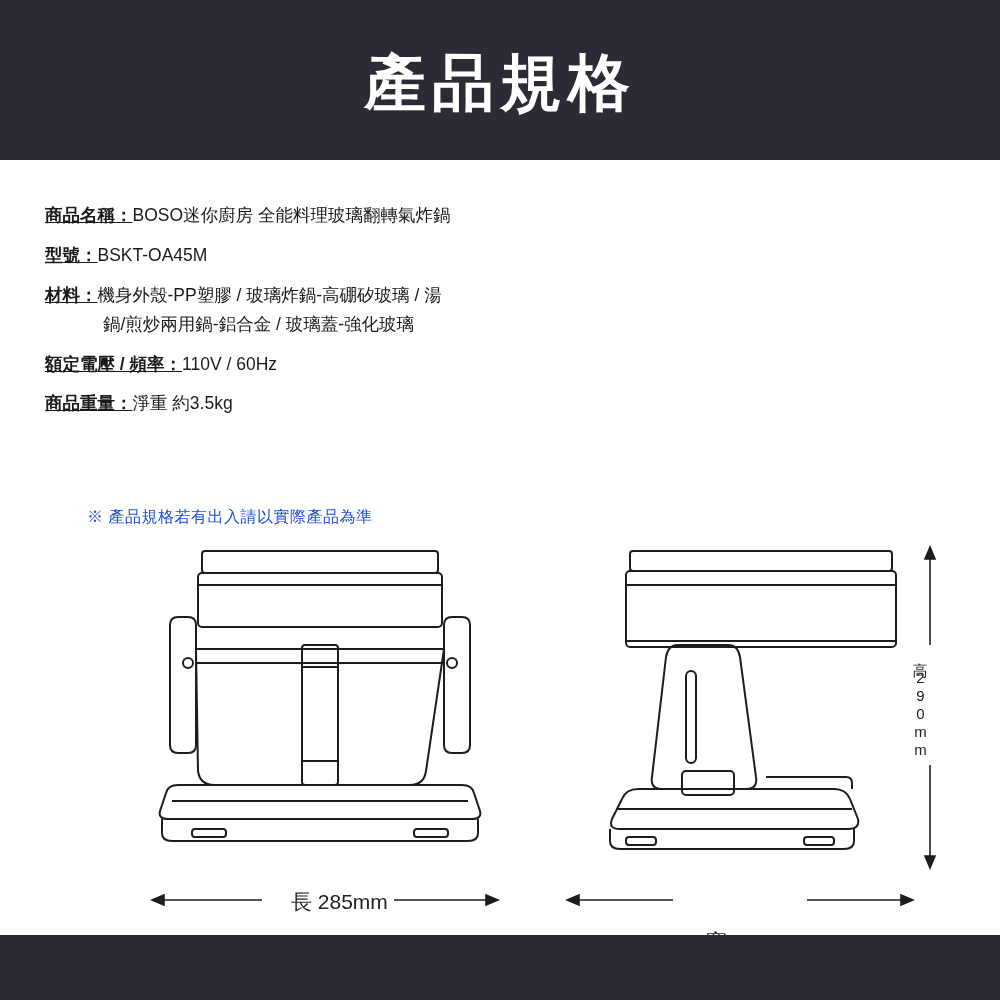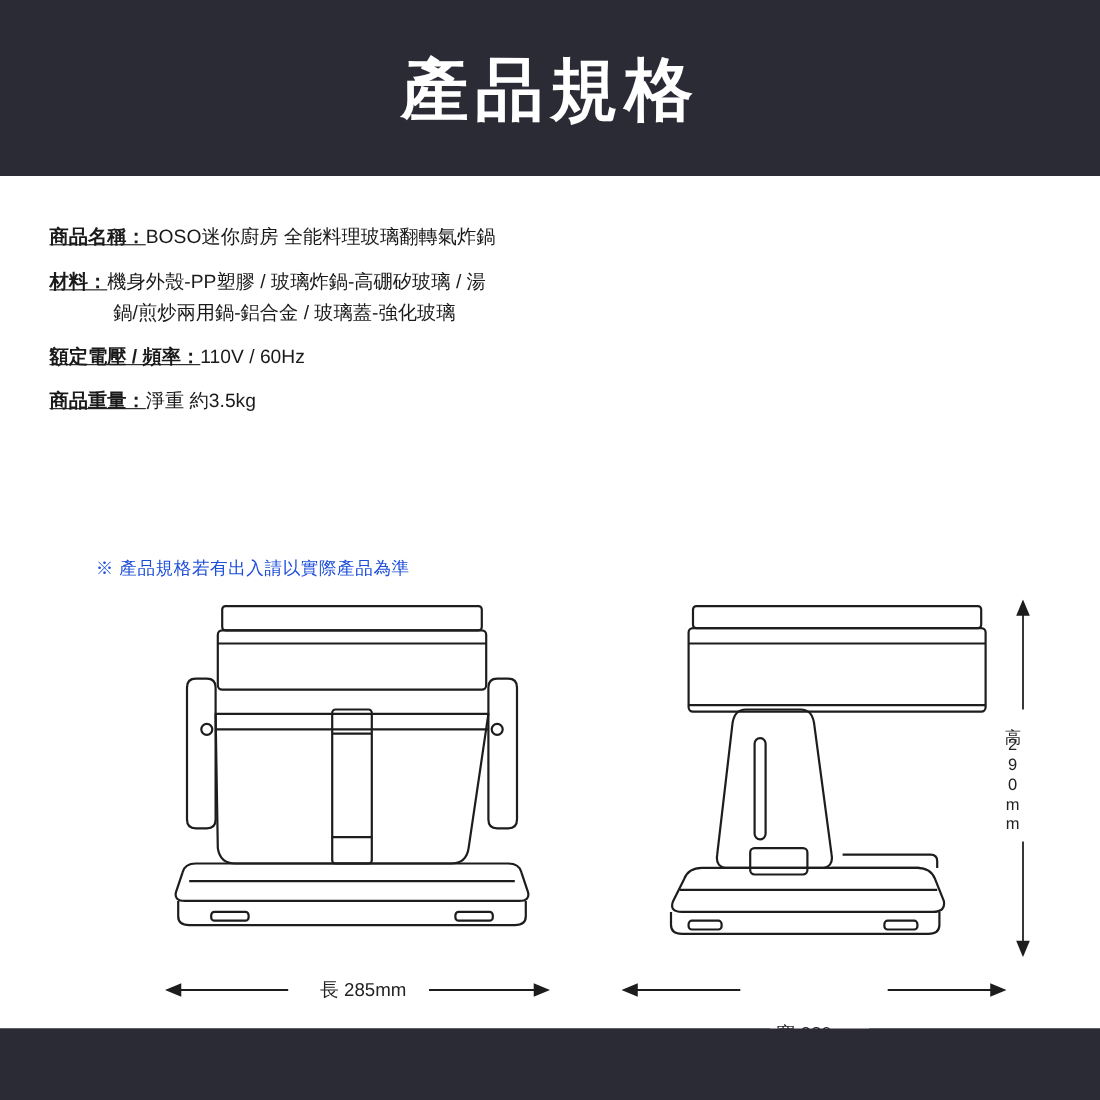--- a/index.html
+++ b/index.html
@@ -133,21 +133,21 @@
     left: 910px;
     top: 490px;
     font-size: 15px;
     color: #222;
     writing-mode: vertical-rl;
     text-orientation: upright;
     letter-spacing: 1px;
   }
   .dim-text {
     position: absolute;
-    font-size: 17px;
+    font-size: 21px;
     color: #222;
     background: #fff;
     padding: 0 6px;
     white-space: nowrap;
   }
 </style>
 </head>
 <body>
 
 <div class="page">
@@ -156,20 +156,23 @@
   <div class="title">產品規格</div>
 
   <div class="sheet">
 
     <div class="specs">
 
       <div class="spec-row">
         <span class="lbl">商品名稱：</span><span class="val">BOSO迷你廚房 全能料理玻璃翻轉氣炸鍋</span>
       </div>
 
+      <div class="spec-row">
+        <span class="lbl">型號：</span><span class="val">BSKT-OA45M</span>
+      </div>
 
       <div class="spec-row multi">
         <span class="lbl">材料：</span><span class="val">機身外殼-PP塑膠 / 玻璃炸鍋-高硼矽玻璃 / 湯</span>
         <span class="val spec-cont">鍋/煎炒兩用鍋-鋁合金 / 玻璃蓋-強化玻璃</span>
       </div>
 
       <div class="spec-row">
         <span class="lbl">額定電壓 / 頻率：</span><span class="val">110V / 60Hz</span>
       </div>
 

